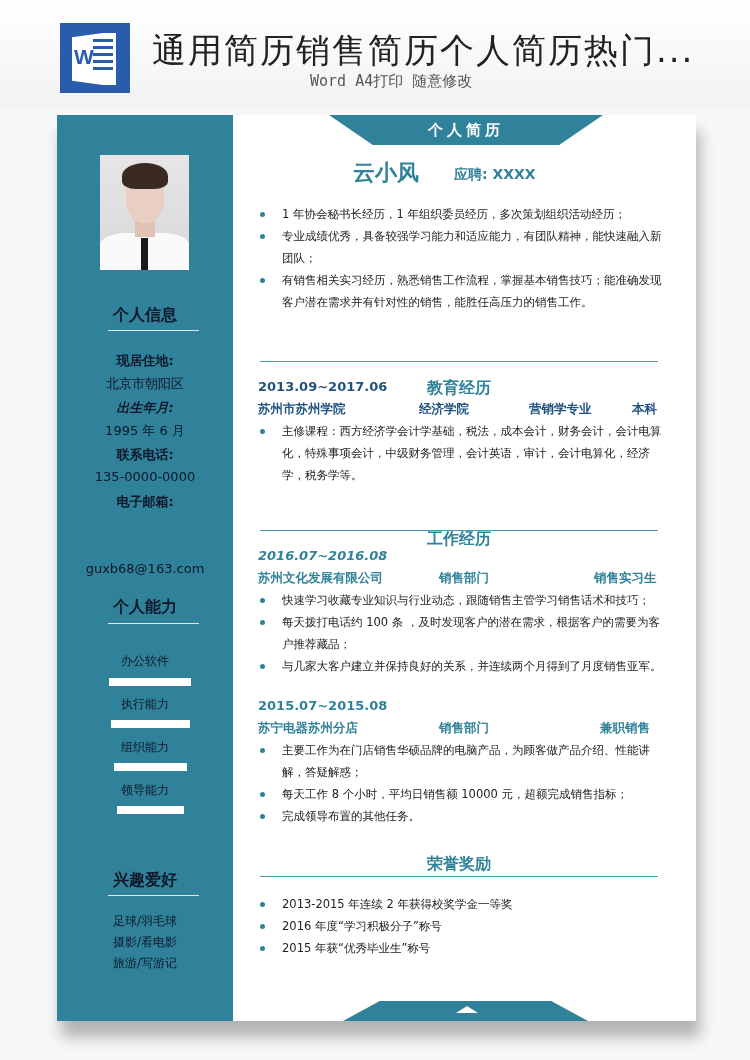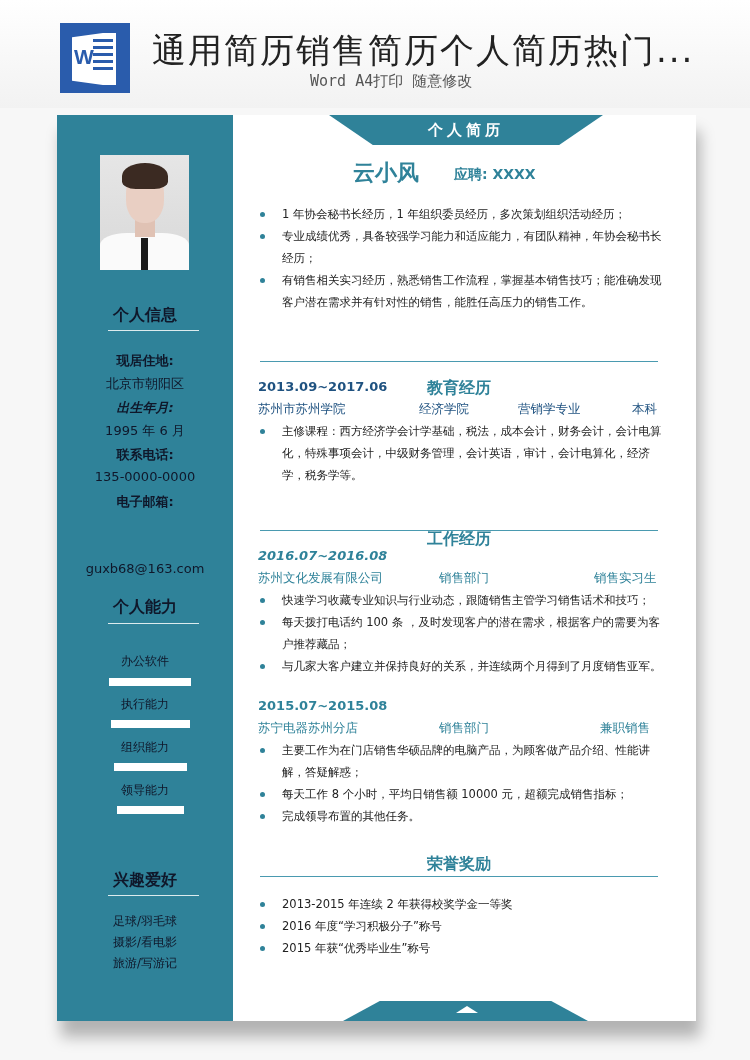--- a/index.html
+++ b/index.html
@@ -44,21 +44,21 @@
   .apply { position: absolute; left: 397px; top: 51px; font-size: 14px; font-weight: bold; color: #2f8299; }
 
   .bullets { position: absolute; list-style: none; font-size: 11.5px; color: #222; line-height: 22px; }
   .bullets li { position: relative; padding-left: 24px; }
   .bullets li::before { content: ""; position: absolute; left: 2px; top: 9px; width: 5px; height: 5px; border-radius: 50%; background: #2f8299; }
 
   .section-title { position: absolute; left: 203px; width: 398px; text-align: center; font-size: 16px; font-weight: bold; color: #2f8299; }
   .section-rule { position: absolute; left: 203px; width: 398px; height: 1px; background: #4a9ab0; }
 
   .entry-date { position: absolute; left: 201px; font-size: 13px; font-weight: bold; }
-  .entry-row { position: absolute; left: 201px; width: 401px; font-size: 12.5px; font-weight: normal; height: 18px; }
+  .entry-row { position: absolute; left: 201px; width: 401px; font-size: 12.5px; font-weight: bold; height: 18px; }
   .entry-row span { position: absolute; top: 0; white-space: nowrap; }
   .edu { color: #1f5280; }
   .work { color: #2f8299; }
 </style>
 </head>
 <body>
 
 <div class="top-header">
   <div class="word-icon">
     <div class="page"></div>
@@ -117,31 +117,31 @@
     <div class="hobby" style="top:840px;">旅游/写游记</div>
   </div>
 
   <div class="banner">个人简历</div>
 
   <div class="name">云小风</div>
   <div class="apply">应聘: XXXX</div>
 
   <ul class="bullets" style="left:201px; top:88px; width:405px;">
     <li>1 年协会秘书长经历，1 年组织委员经历，多次策划组织活动经历；</li>
-    <li>专业成绩优秀，具备较强学习能力和适应能力，有团队精神，年协会秘书长经历；</li>
+    <li>专业成绩优秀，具备较强学习能力和适应能力，有团队精神，能快速融入新团队；</li>
     <li>有销售相关实习经历，熟悉销售工作流程，掌握基本销售技巧；能准确发现客户潜在需求并有针对性的销售，能胜任高压力的销售工作。</li>
   </ul>
 
   <div class="section-title" style="top:223px;margin-top:40px;">教育经历</div>
   <div class="section-rule" style="top:246px;"></div>
   <div class="entry-date edu" style="top:264px;">2013.09~2017.06</div>
   <div class="entry-row edu" style="top:286px;">
     <span style="left:0;">苏州市苏州学院</span>
     <span style="left:161px;">经济学院</span>
-    <span style="left:260px;">营销学专业</span>
+    <span style="left:271px;">营销学专业</span>
     <span style="left:374px;">本科</span>
   </div>
   <ul class="bullets" style="left:201px; top:305px; width:405px;">
     <li>主修课程：西方经济学会计学基础，税法，成本会计，财务会计，会计电算化，特殊事项会计，中级财务管理，会计英语，审计，会计电算化，经济学，税务学等。</li>
   </ul>
 
   <div class="section-title" style="top:414px;">工作经历</div>
   <div class="section-rule" style="top:415px;"></div>
 
   <div class="entry-date work" style="top:433px;font-style:italic;">2016.07~2016.08</div>

